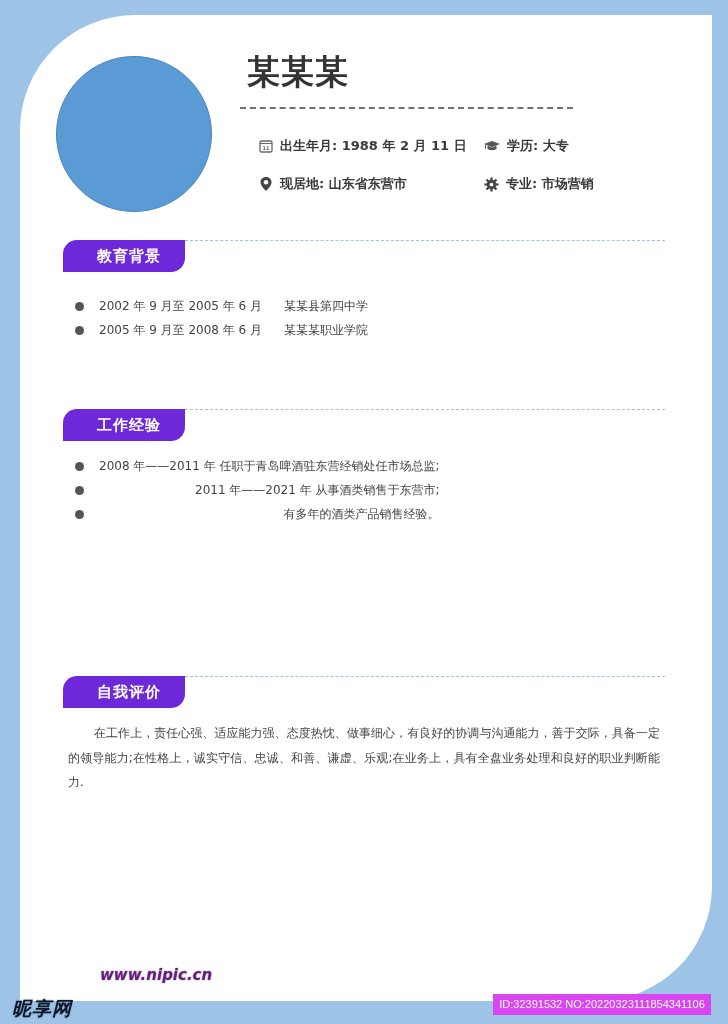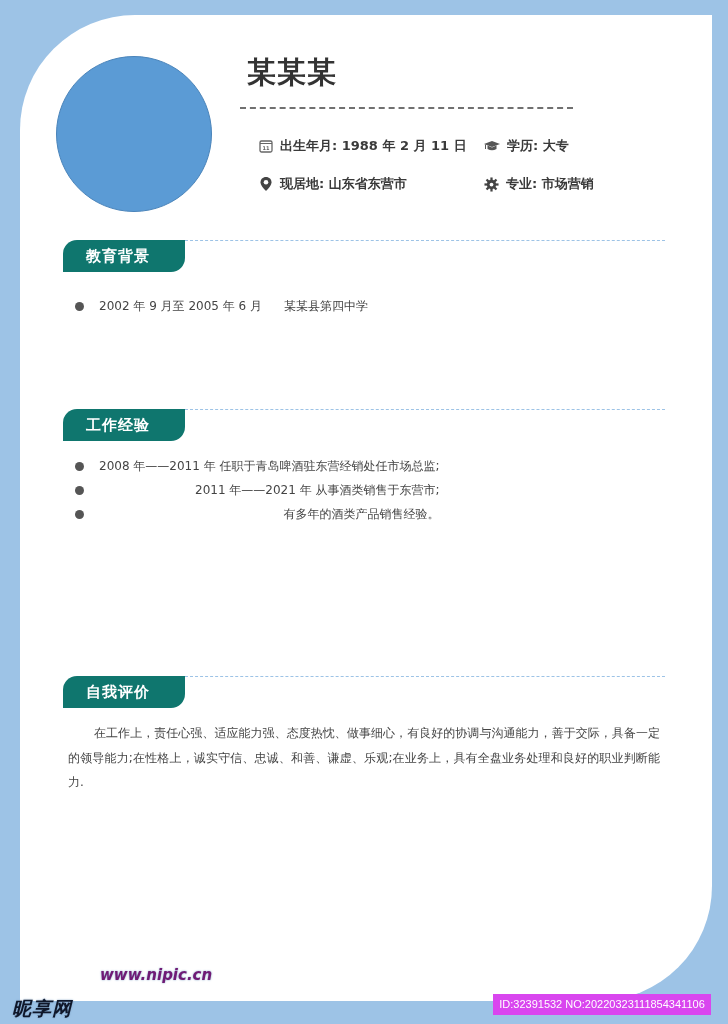--- a/index.html
+++ b/index.html
@@ -13,38 +13,38 @@
     position:absolute; left:20px; top:15px; width:692px; height:986px;
     background:#ffffff;
     border-top-left-radius:115px;
     border-bottom-right-radius:115px;
   }
   .avatar {
     position:absolute; left:56px; top:56px; width:154px; height:154px;
     border-radius:50%; background:#5b9bd5; border:1px solid #4a84ba;
   }
   .name {
-    position:absolute; left:247px; top:52px; font-size:29px; font-weight:bold;
+    position:absolute; left:247px; top:52px; font-size:33px; font-weight:bold;
     color:#333; letter-spacing:1px; line-height:40px;
   }
   .name-line {
     position:absolute; left:240px; top:107px; width:333px; height:0;
     border-top:2px dashed #707070;
   }
   .info {
     position:absolute; font-size:13px; font-weight:bold; color:#3a3a3a;
     display:flex; align-items:center; gap:7px; white-space:nowrap; height:20px;padding-left:12px;
   }
   .info svg { flex:none; }
   .section-tab {
     position:absolute; left:63px; width:122px; height:32px;
-    background:#0f766e;
+    background:#6d28d9;
     border-top-left-radius:14px; border-bottom-right-radius:14px;
     color:#fff; font-weight:bold; font-size:15px;
-    display:flex; align-items:center; padding-left:23px; box-sizing:border-box;
+    display:flex; align-items:center; padding-left:34px; box-sizing:border-box;
     letter-spacing:1px;
   }
   .section-line {
     position:absolute; left:185px; width:480px; height:0;
     border-top:1px dashed #9dc3e6;
   }
   .list { position:absolute; left:72px; margin:0; padding:0; list-style:none;text-align:right; }
   .list li {
     position:relative; padding-left:27px; font-size:12px; color:#444;
     height:24px; line-height:24px; white-space:nowrap;
@@ -128,20 +128,24 @@
   <span>专业: 市场营销</span>
 </div>
 
 <div class="section-tab" style="top:240px;">教育背景</div>
 <div class="section-line" style="top:240px;"></div>
 <ul class="list" style="top:294px;">
   <li>
     <span class="dot"></span>
     <span>2002 年 9 月至 2005 年 6 月</span><span class="gap"></span><span>某某县第四中学</span>
   </li>
+  <li>
+    <span class="dot"></span>
+    <span>2005 年 9 月至 2008 年 6 月</span><span class="gap"></span><span>某某某职业学院</span>
+  </li>
 </ul>
 
 <div class="section-tab" style="top:409px;">工作经验</div>
 <div class="section-line" style="top:409px;"></div>
 <ul class="list" style="top:454px;">
   <li><span class="dot"></span><span>2008 年——2011 年  任职于青岛啤酒驻东营经销处任市场总监;</span></li>
   <li><span class="dot"></span><span>2011 年——2021 年  从事酒类销售于东营市;</span></li>
   <li><span class="dot"></span><span>有多年的酒类产品销售经验。</span></li>
 </ul>
 

